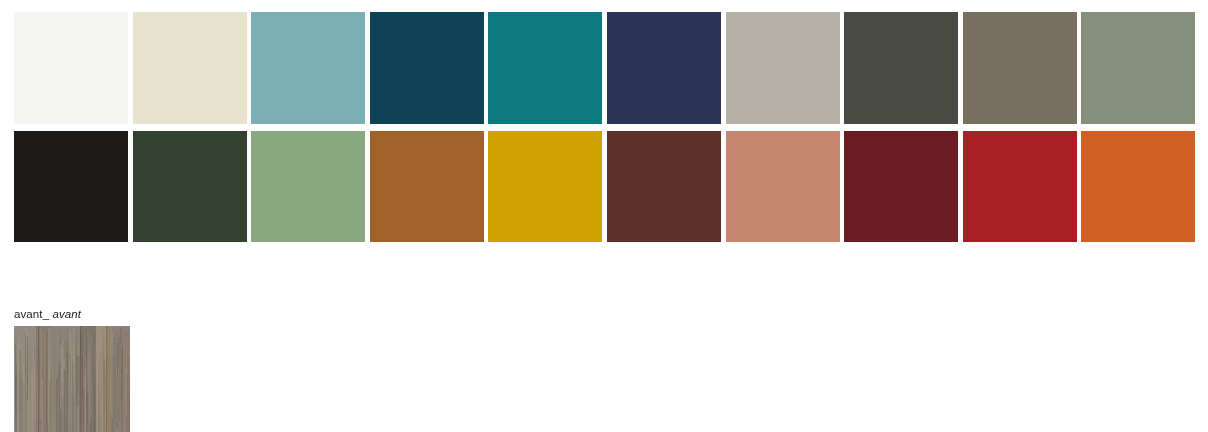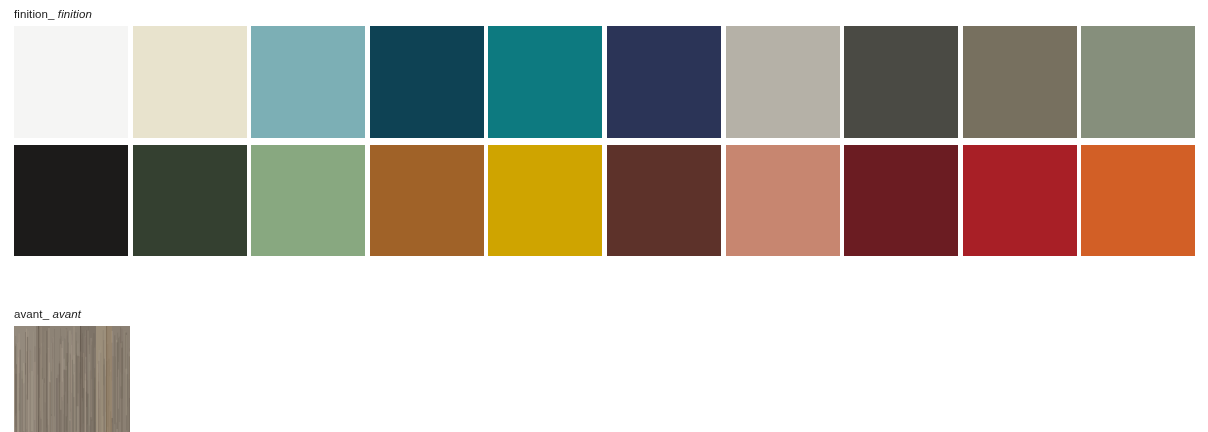--- a/index.html
+++ b/index.html
@@ -59,21 +59,20 @@
     position: relative;
     overflow: hidden;
     background: #8a7f70;
   }
   .texture-tile svg { display: block; width: 116px; height: 115px; }
 </style>
 </head>
 <body>
 
 <div class="section" id="finition-section">
-  <div class="section-label"><span class="key">finition_</span> <span class="val">finition</span></div>
   <div class="swatch-grid" id="finition-grid">
       <div class="swatch" style="background: rgb(245, 245, 244);"></div>
       <div class="swatch" style="background: rgb(232, 227, 205);"></div>
       <div class="swatch" style="background: rgb(124, 175, 181);"></div>
       <div class="swatch" style="background: rgb(14, 66, 84);"></div>
       <div class="swatch" style="background: rgb(13, 122, 128);"></div>
       <div class="swatch" style="background: rgb(43, 52, 87);"></div>
       <div class="swatch" style="background: rgb(181, 177, 167);"></div>
       <div class="swatch" style="background: rgb(74, 74, 68);"></div>
       <div class="swatch" style="background: rgb(119, 112, 95);"></div>

